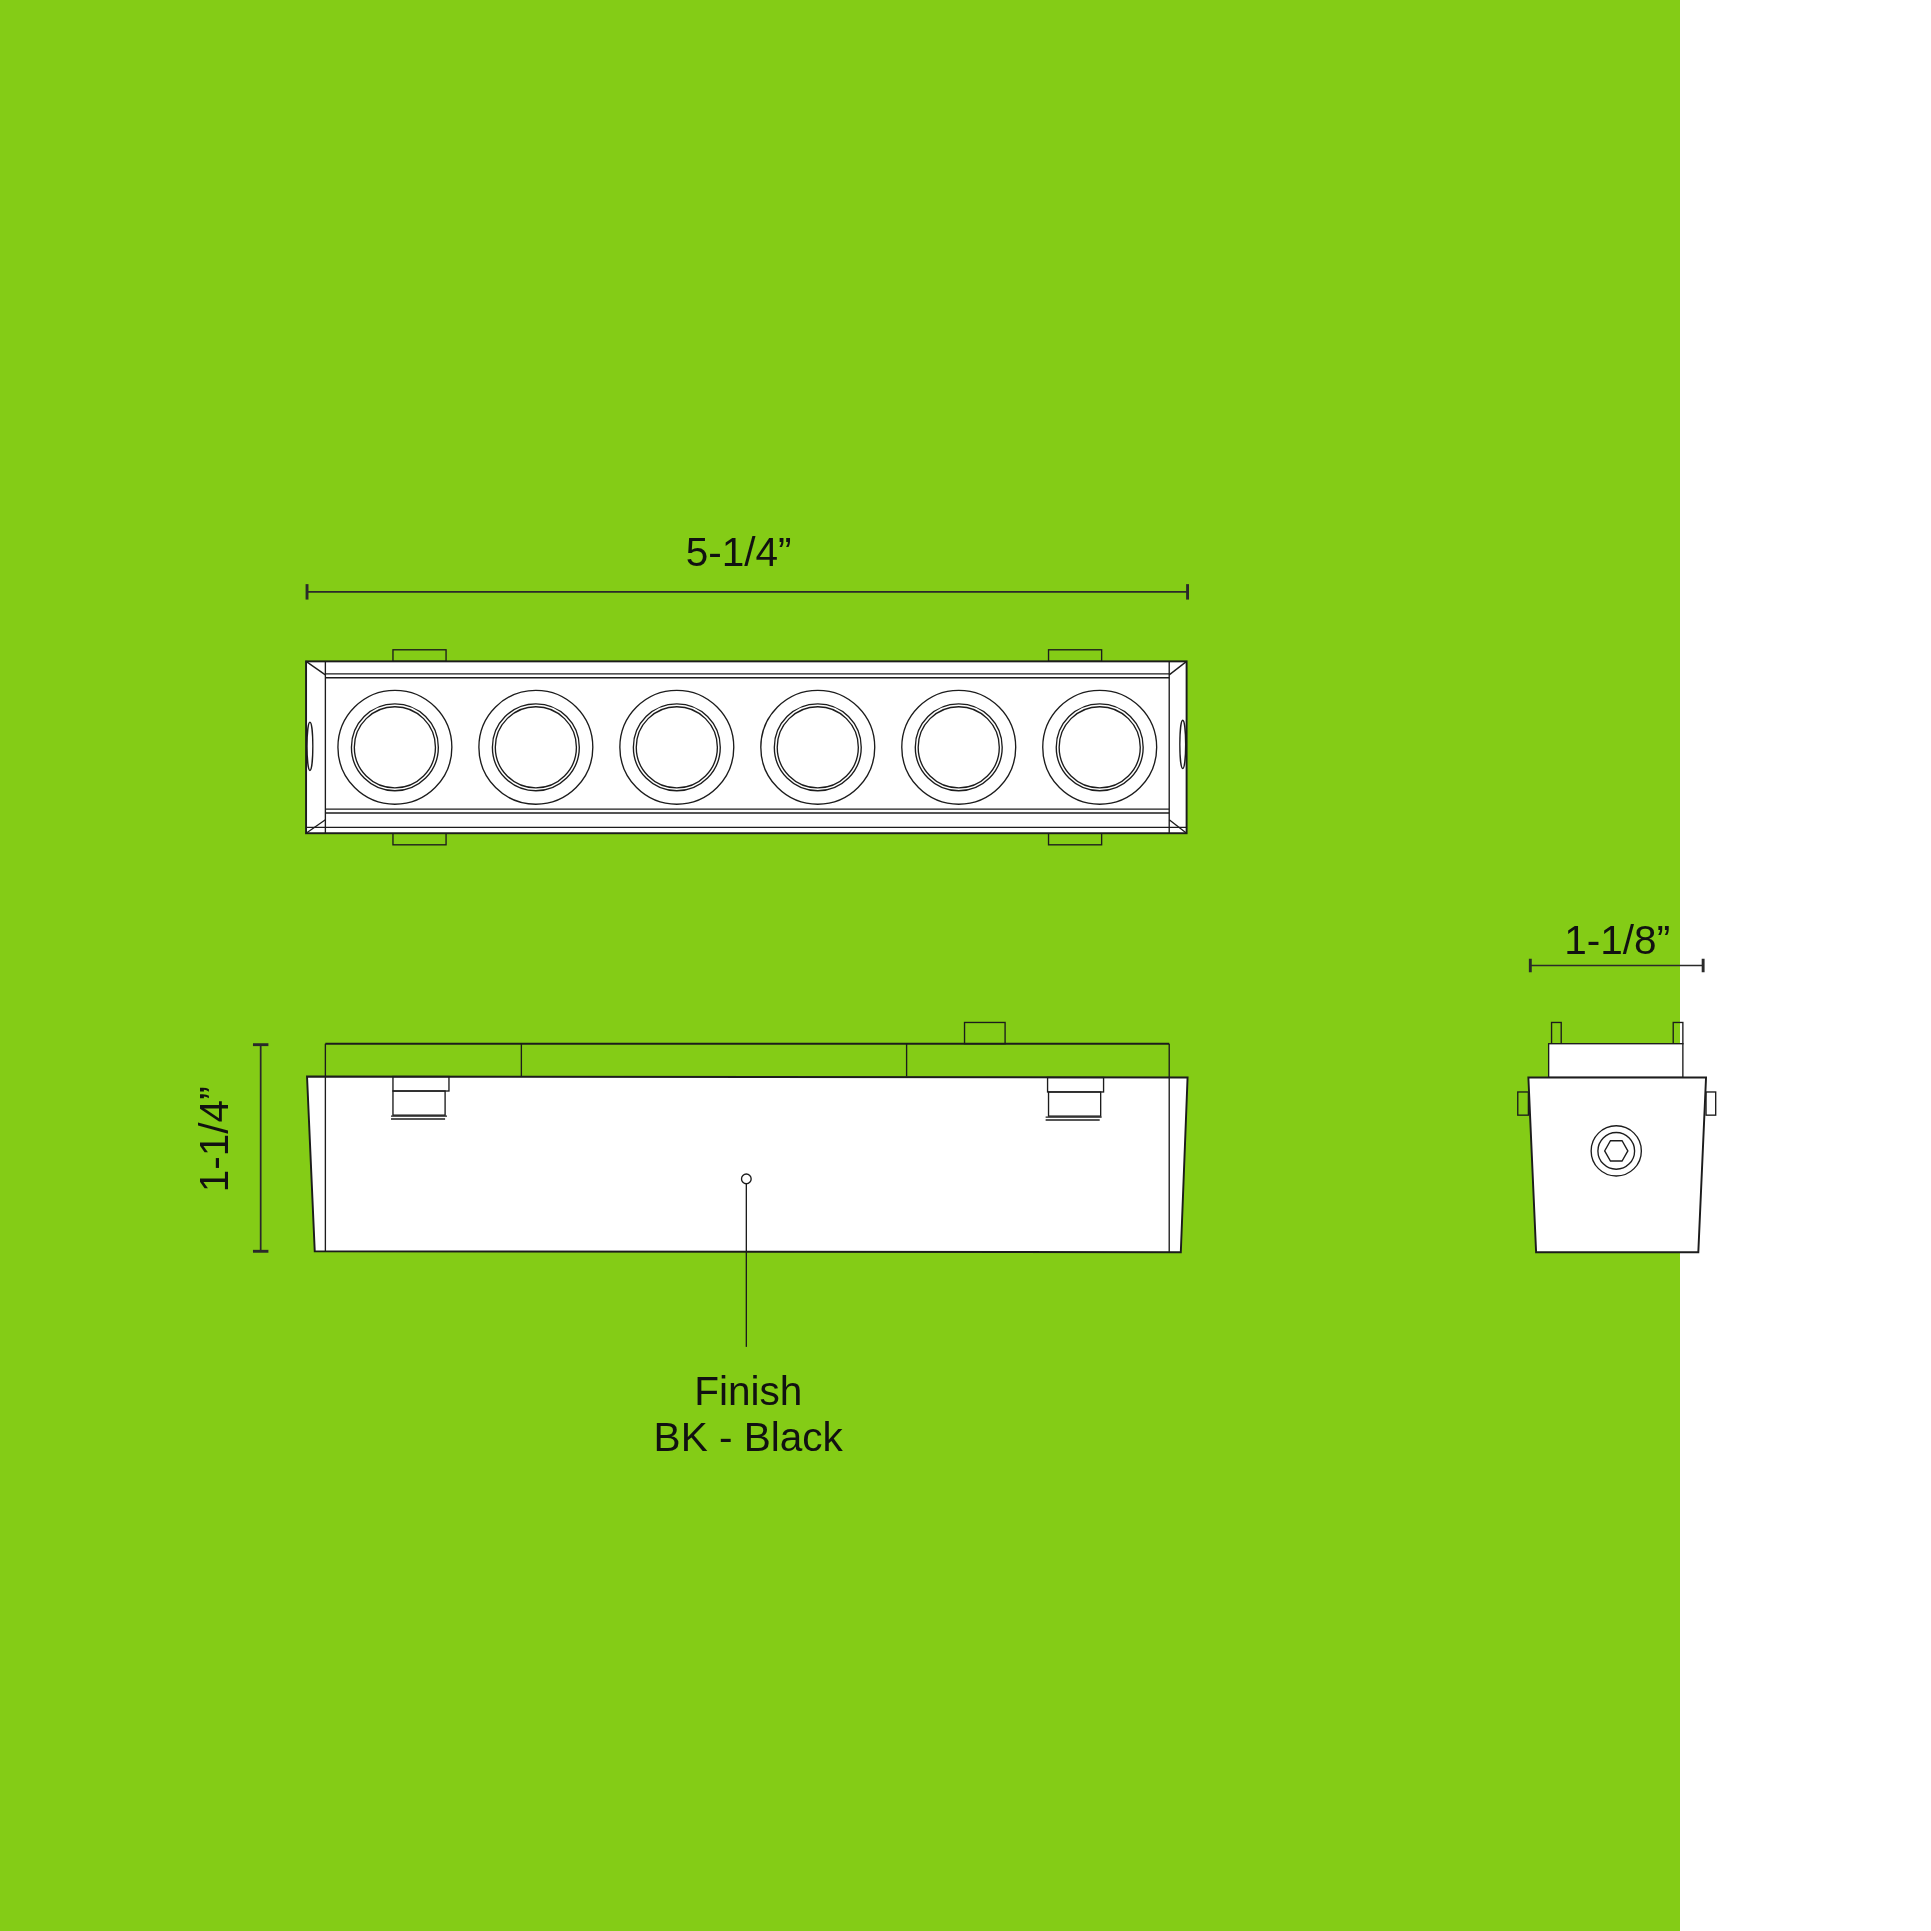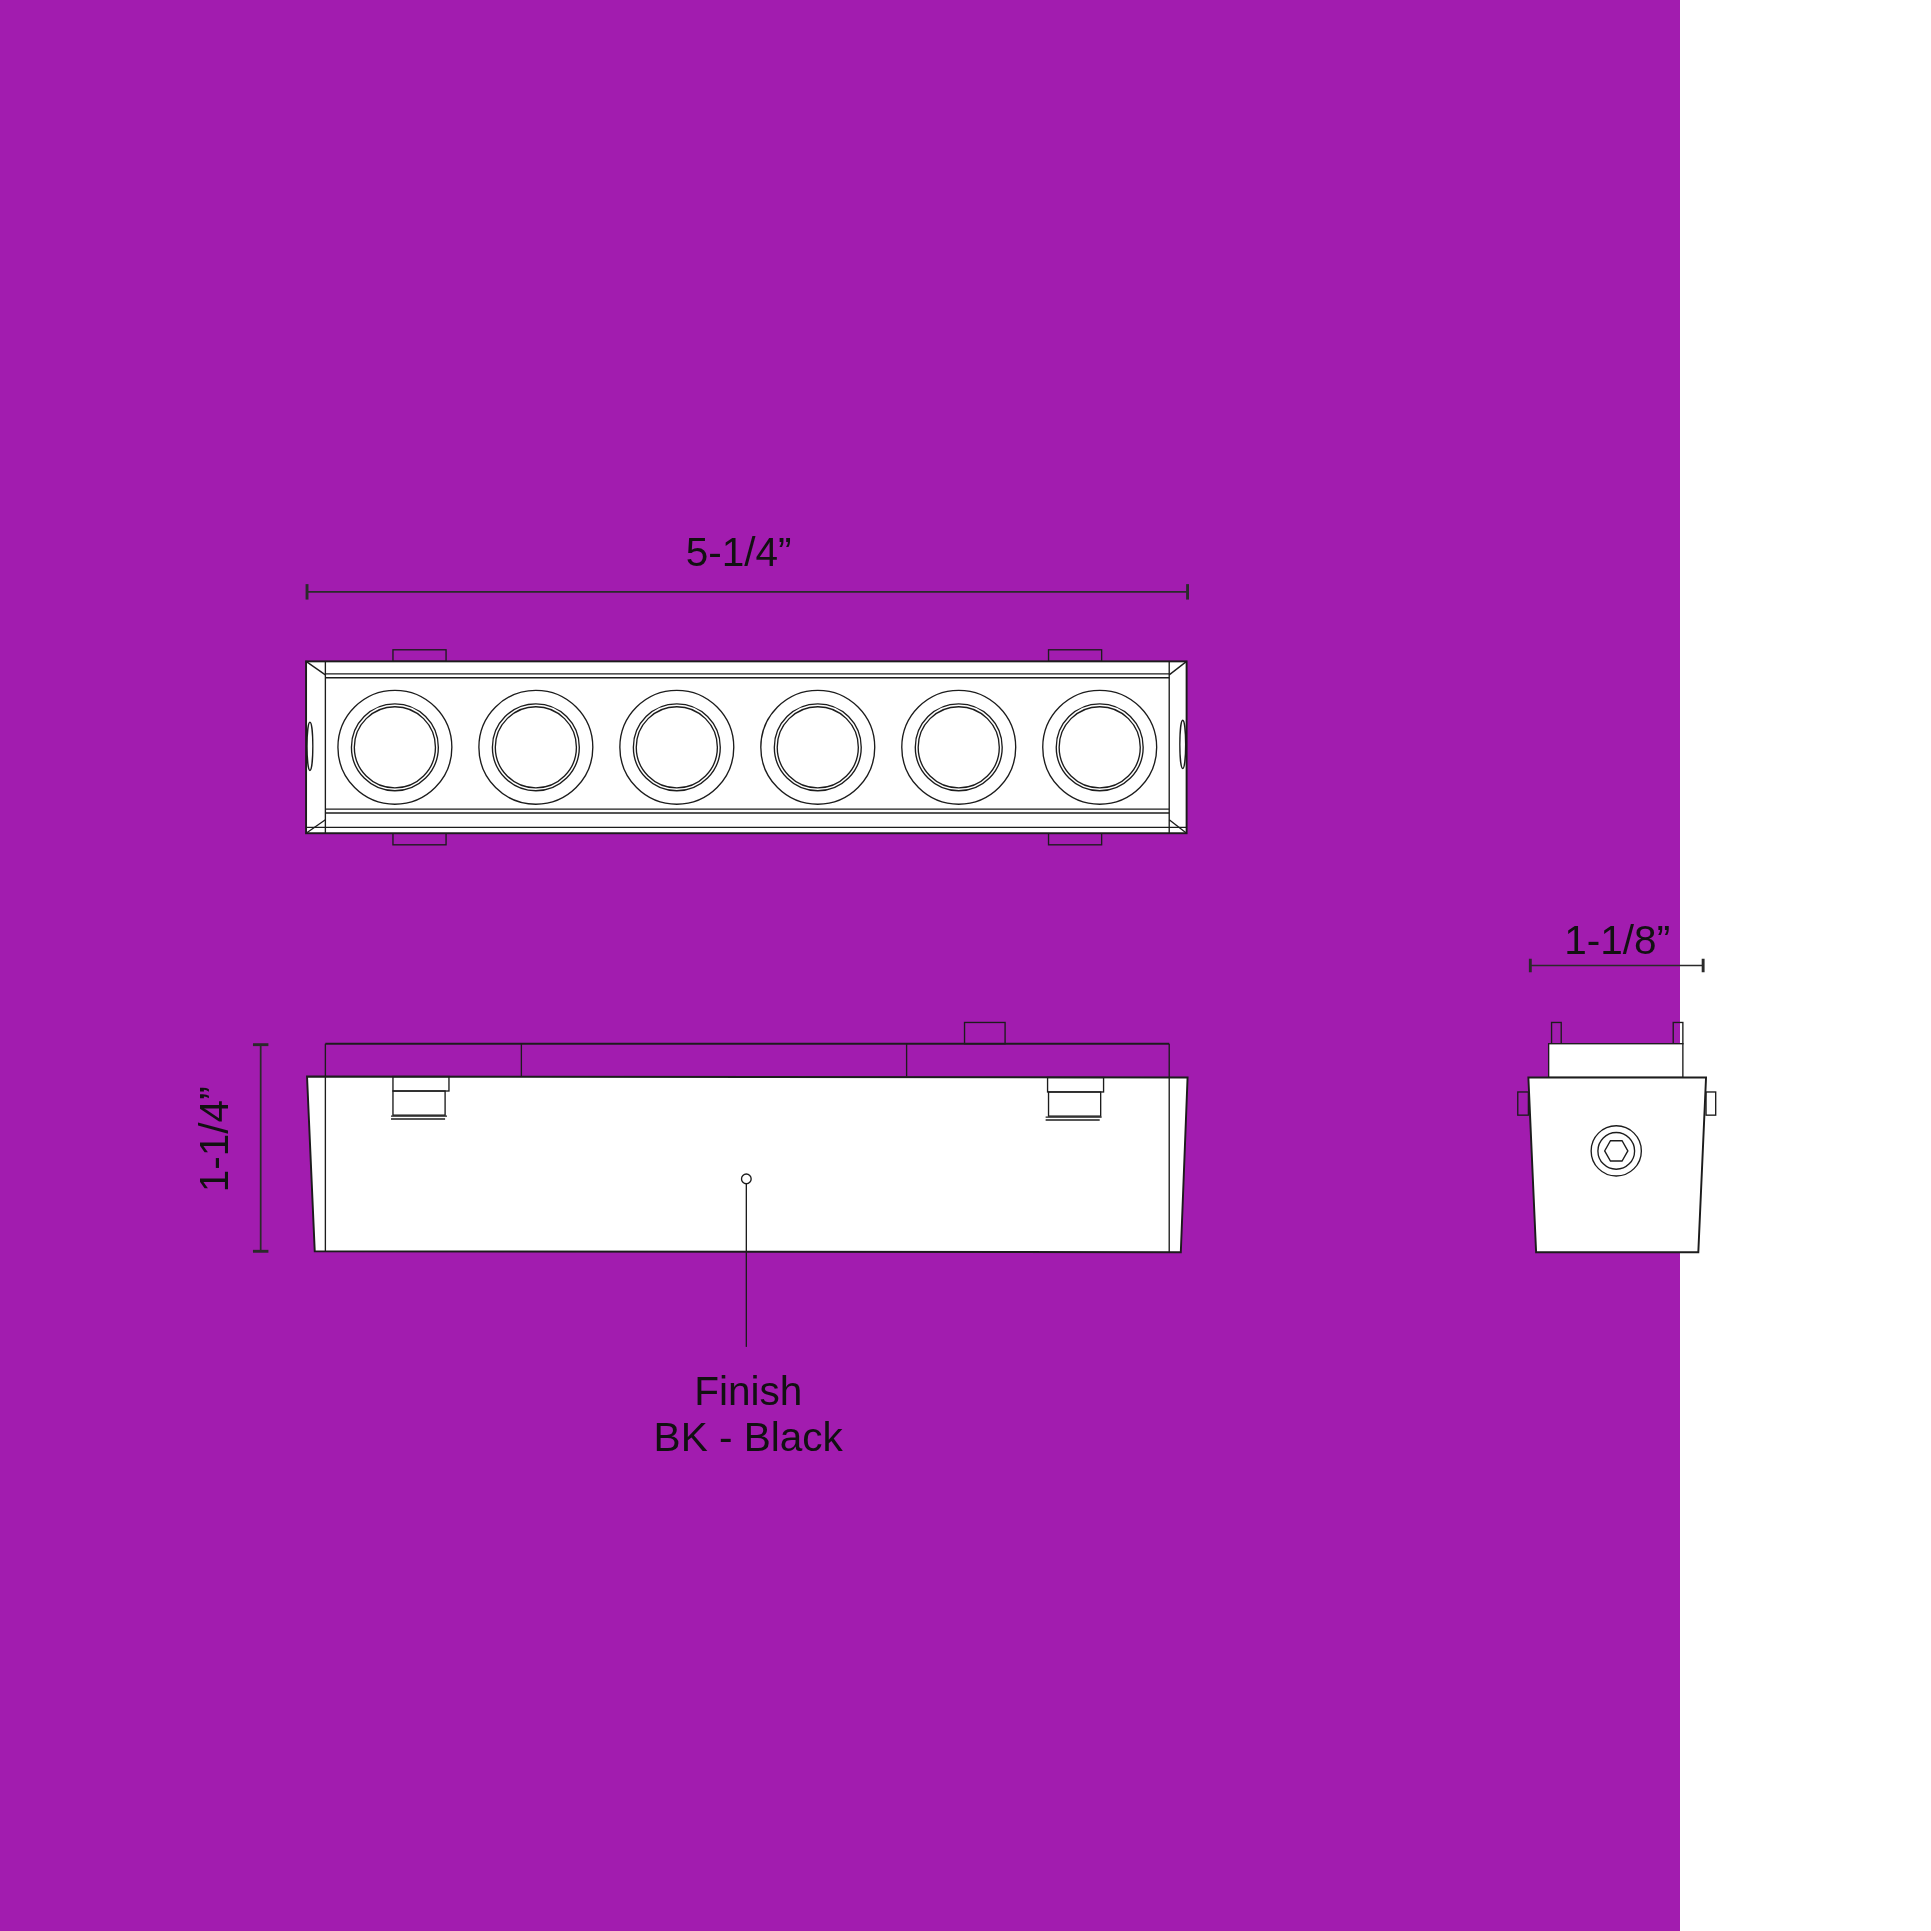--- a/index.html
+++ b/index.html
@@ -1,19 +1,19 @@
 <!DOCTYPE html>
 <html><head>
 <meta charset="utf-8">
 <style>
   html,body{margin:0;padding:0;background:#ffffff;}
   #canvas{
     position:relative;
     width:1680px;height:1931px;
-    background:#a21caf;
+    background:#84cc16;
     font-family:"Liberation Sans",sans-serif;
   }
   svg{position:absolute;left:0;top:0;}
   .ln      {stroke:#1c1c1c;stroke-width:2;  fill:none;}
   .fine    {stroke:#1c1c1c;stroke-width:1.4;fill:none;}
   .dim     {stroke:#2a2a2a;stroke-width:1.8;fill:none;}
   .tick    {stroke:#2a2a2a;stroke-width:3;  fill:none;}
   .face    {stroke:#1c1c1c;stroke-width:2;  fill:#ffffff;}
   .facefine{stroke:#1c1c1c;stroke-width:1.4;fill:#ffffff;}
   .dimtext {font-size:42px;fill:#111111;}

